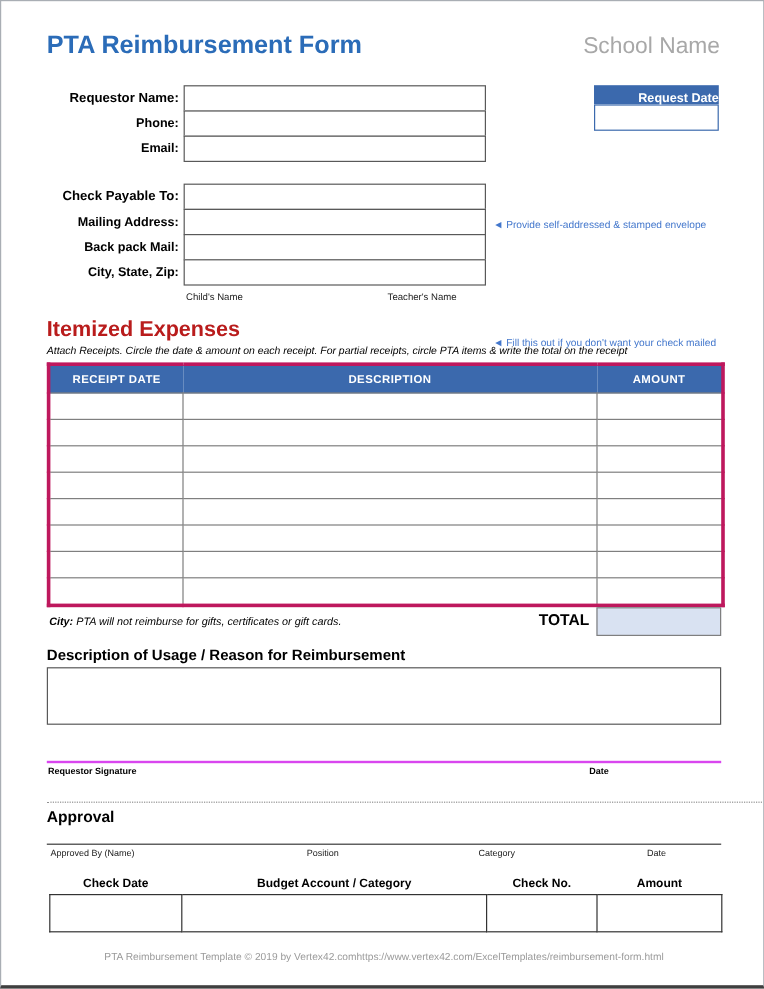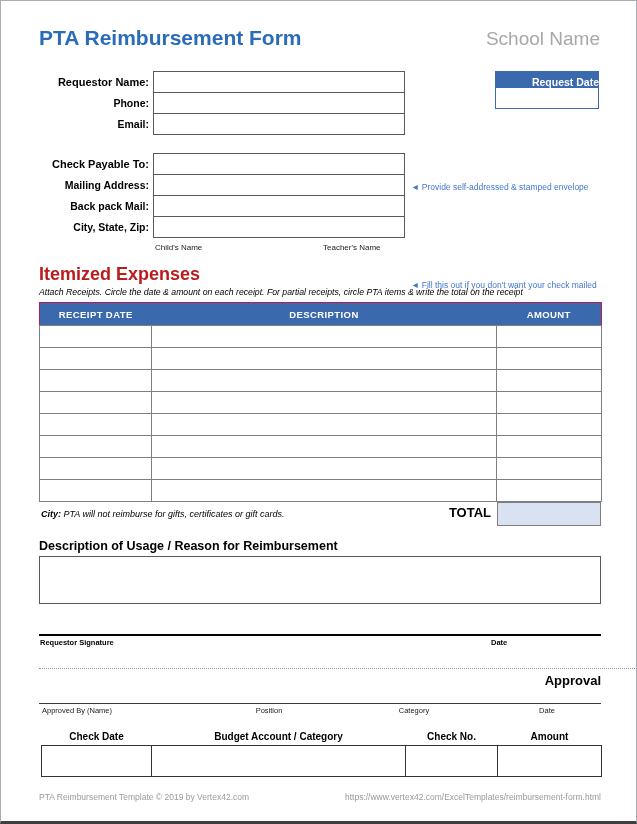--- a/index.html
+++ b/index.html
@@ -40,58 +40,58 @@
 
   
   .request-date { position:absolute; left:494px; top:70px; width:104px; }
   .request-date .rd-header { height:16px; background:#3B69AD; color:#fff; font-size:10.5px; font-weight:700; text-align:right; line-height:22px; }
   .request-date .rd-cell { height:22px; box-sizing:border-box; border:1px solid #3B69AD; background:#fff; }
 
   
   .expenses { position:absolute; left:38px; top:263px; width:562px; }
   .expenses h2 { margin:0 0 2px 0; font-size:18px; font-weight:700; color:#b91c1c; }
   .instructions { font-size:8.7px; font-style:italic; margin:0 0 5px 0; }
-  table.exp { width:562px; border-collapse:collapse; table-layout:fixed; border:1px solid #be185d; }
+  table.exp { width:562px; border-collapse:collapse; table-layout:fixed; border:3px solid #be185d; }
   table.exp thead th { background:#3B69AD; color:#fff; font-size:9.5px; font-weight:700; height:20px; letter-spacing:.4px; border:none; }
   table.exp tbody td { height:21px; border:1px solid #7f7f7f; background:#fff; font-size:10px; padding:0 3px; }
 
   .note-row { position:relative; height:26px; }
   .note { position:absolute; left:2px; top:7px; font-size:9px; font-style:italic; }
   .note b { font-weight:700; }
   .total-label { position:absolute; right:110px; top:3px; font-size:13px; font-weight:700; }
   .total-cell { position:absolute; right:0; top:0; width:104px; height:24px; box-sizing:border-box; background:#D9E2F2; border:1px solid #7f7f7f; }
 
   
   .usage { position:absolute; left:38px; top:538px; width:562px; }
   .usage h2 { margin:0 0 3px 0; font-size:12.5px; font-weight:700; color:#000; }
   .usage-box { height:48px; box-sizing:border-box; border:1px solid #595959; background:#fff; font-size:11px; padding:2px 4px; }
 
   
-  .sig-row { position:absolute; left:38px; top:633px; width:562px; border-top:2px solid #000000; }
+  .sig-row { position:absolute; left:38px; top:633px; width:562px; border-top:2px solid #d946ef; }
   .sig-row .sig-label { position:absolute; left:1px; top:2px; font-size:7.5px; font-weight:700; }
   .sig-row .sig-date { position:absolute; left:452px; top:2px; font-size:7.5px; font-weight:700; }
 
   .dotted-divider { position:absolute; left:38px; top:667px; width:596px; border-top:1px dotted #8f8f8f; }
 
   
   .approval { position:absolute; left:38px; top:672px; width:562px; }
-  .approval h2 { margin:0; font-size:13px; font-weight:700; color:#000;text-align:right; }
+  .approval h2 { margin:0; font-size:13px; font-weight:700; color:#000; }
   .approval-line { position:relative; margin-top:15px; border-top:1.5px solid #3a3a3a; height:16px; }
   .approval-line span { position:absolute; top:2px; font-size:7.5px; color:#1a1a1a; white-space:nowrap; }
   .al-approved { left:3px; }
   .al-position { left:230px; transform:translateX(-50%); }
   .al-signature { left:375px; transform:translateX(-50%); }
   .al-date { left:508px; transform:translateX(-50%); }
 
   table.check { position:absolute; left:2px; top:58px; width:560px; border-collapse:collapse; table-layout:fixed; }
   table.check th { font-size:10px; font-weight:700; text-align:center; padding:0 0 3px 0; border:none; }
   table.check td { height:30px; border:1px solid #333; background:#fff; font-size:10px; padding:0 3px; }
 
   
-  .footer { position:absolute; left:38px; top:791px; width:562px; display:flex; justify-content:space-between; font-size:8.5px; color:#9a9a9a; }
+  .footer { position:absolute; left:38px; top:791px; width:562px; display:flex; justify-content:center; font-size:8.5px; color:#9a9a9a; }
 </style>
 </head>
 <body>
 
 <div class="page">
 
   <div class="title">PTA Reimbursement Form</div>
   <div class="school">School Name</div>
 
   <div class="field-block requestor-block">

